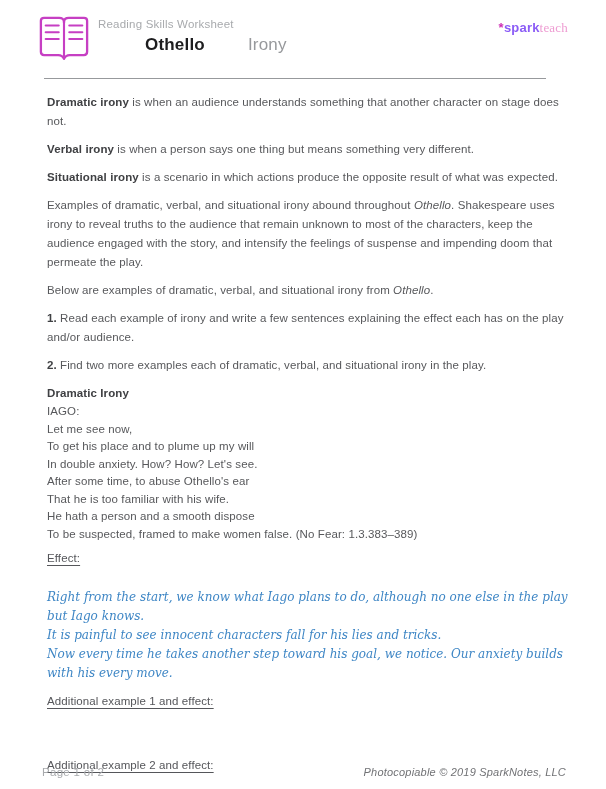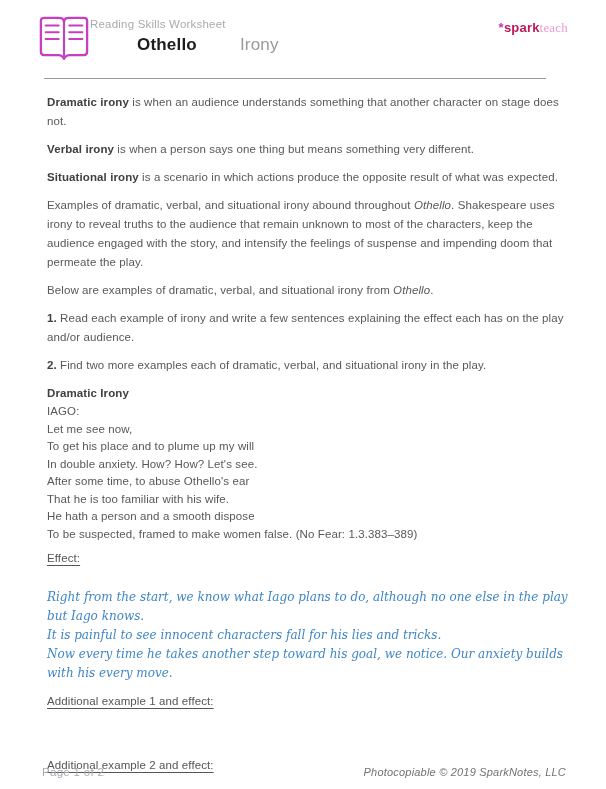--- a/index.html
+++ b/index.html
@@ -3,29 +3,29 @@
 <meta charset="utf-8">
 <style>
   html,body{margin:0;padding:0;background:#ffffff;}
   body{width:606px;height:789px;position:relative;overflow:hidden;
        font-family:"Liberation Sans",sans-serif;color:#57585b;}
   .page{position:absolute;inset:0;background:#fff;}
 
   
   .header{display:flex;justify-content:space-between;align-items:flex-start;
           padding:13px 38px 0 38px;}
-  .brand{display:flex;gap:0;}
+  .brand{display:flex;gap:8px;}
   .book-icon{flex:0 0 auto;margin-top:1px;}
   .titles{padding-top:4px;}
   .eyebrow{font-size:11.5px;color:#a8aaad;letter-spacing:.2px;line-height:14px;}
   .doc-title{font-size:17px;color:#97999c;letter-spacing:.2px;margin-top:4px;line-height:20px;}
   .doc-title .main{font-weight:800;color:#1d1d1f;}
   .logo{font-size:13px;font-weight:700;letter-spacing:.2px;padding-top:7px;white-space:nowrap;}
   .logo .star{color:#cd2fb4;}
-  .logo .spark{color:#be185d;}
+  .logo .spark{color:#8b5cf6;}
   .logo .teach{color:#ee9cd2;font-weight:400;font-family:Liberation Serif, serif;}
 
   .rule{height:1px;background:#97999c;margin:11px 0 0 44px;width:502px;}
 
   
   .main{padding:14px 38px 0 47px;}
   .para{font-size:11.5px;line-height:19px;letter-spacing:.1px;margin:0 0 9px 0;}
   .para .b{font-weight:700;color:#3f4043;}
   .para .i{font-style:italic;}
 

